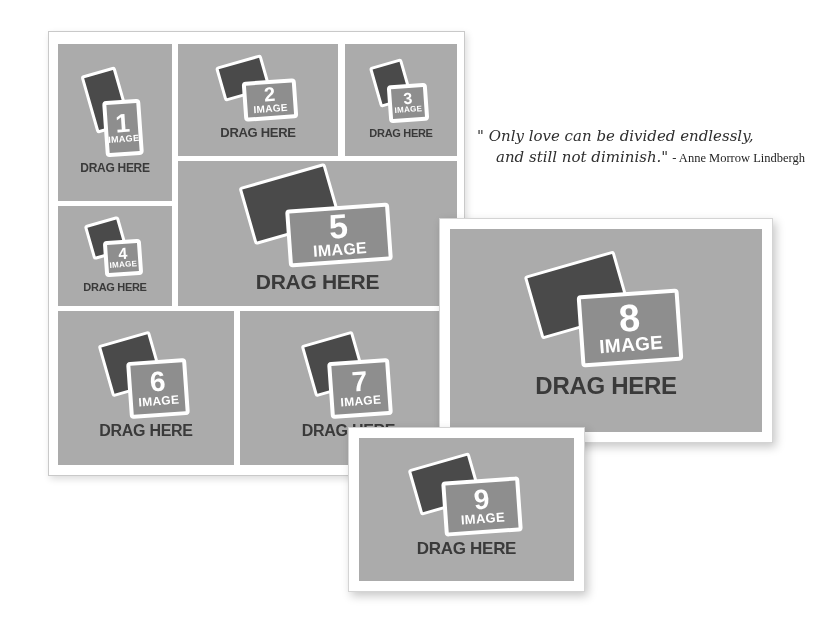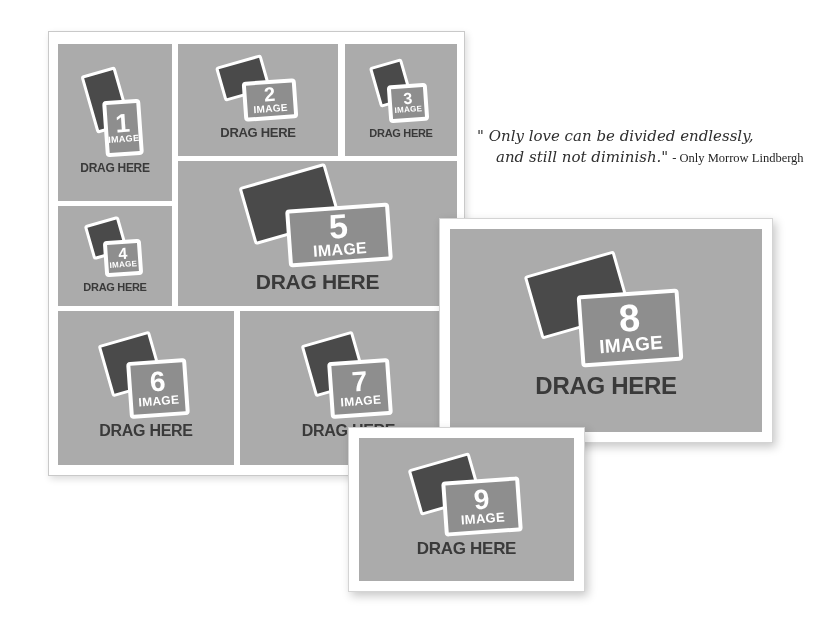--- a/index.html
+++ b/index.html
@@ -77,21 +77,21 @@
   .attribution{
     font-family:"Liberation Serif", serif;font-style:normal;
     font-size:12.5px;color:#1f1f1f;margin-left:4px;
   }
 </style>
 </head>
 <body>
 
 <div class="quote">
   <div class="quote-line">" Only love can be divided endlessly,</div>
-  <div class="quote-line quote-line2"><span>and still not diminish."</span><span class="attribution">- Only Morrow Lindbergh</span></div>
+  <div class="quote-line quote-line2"><span>and still not diminish."</span><span class="attribution">- Anne Morrow Lindbergh</span></div>
 </div>
 
 <div id="collage" class="canvas">
 
   <div class="cell c1">
     <div class="ph s1">
       <div class="ph-icon">
         <div class="back"></div>
         <div class="front">
           <span class="num">1</span>

